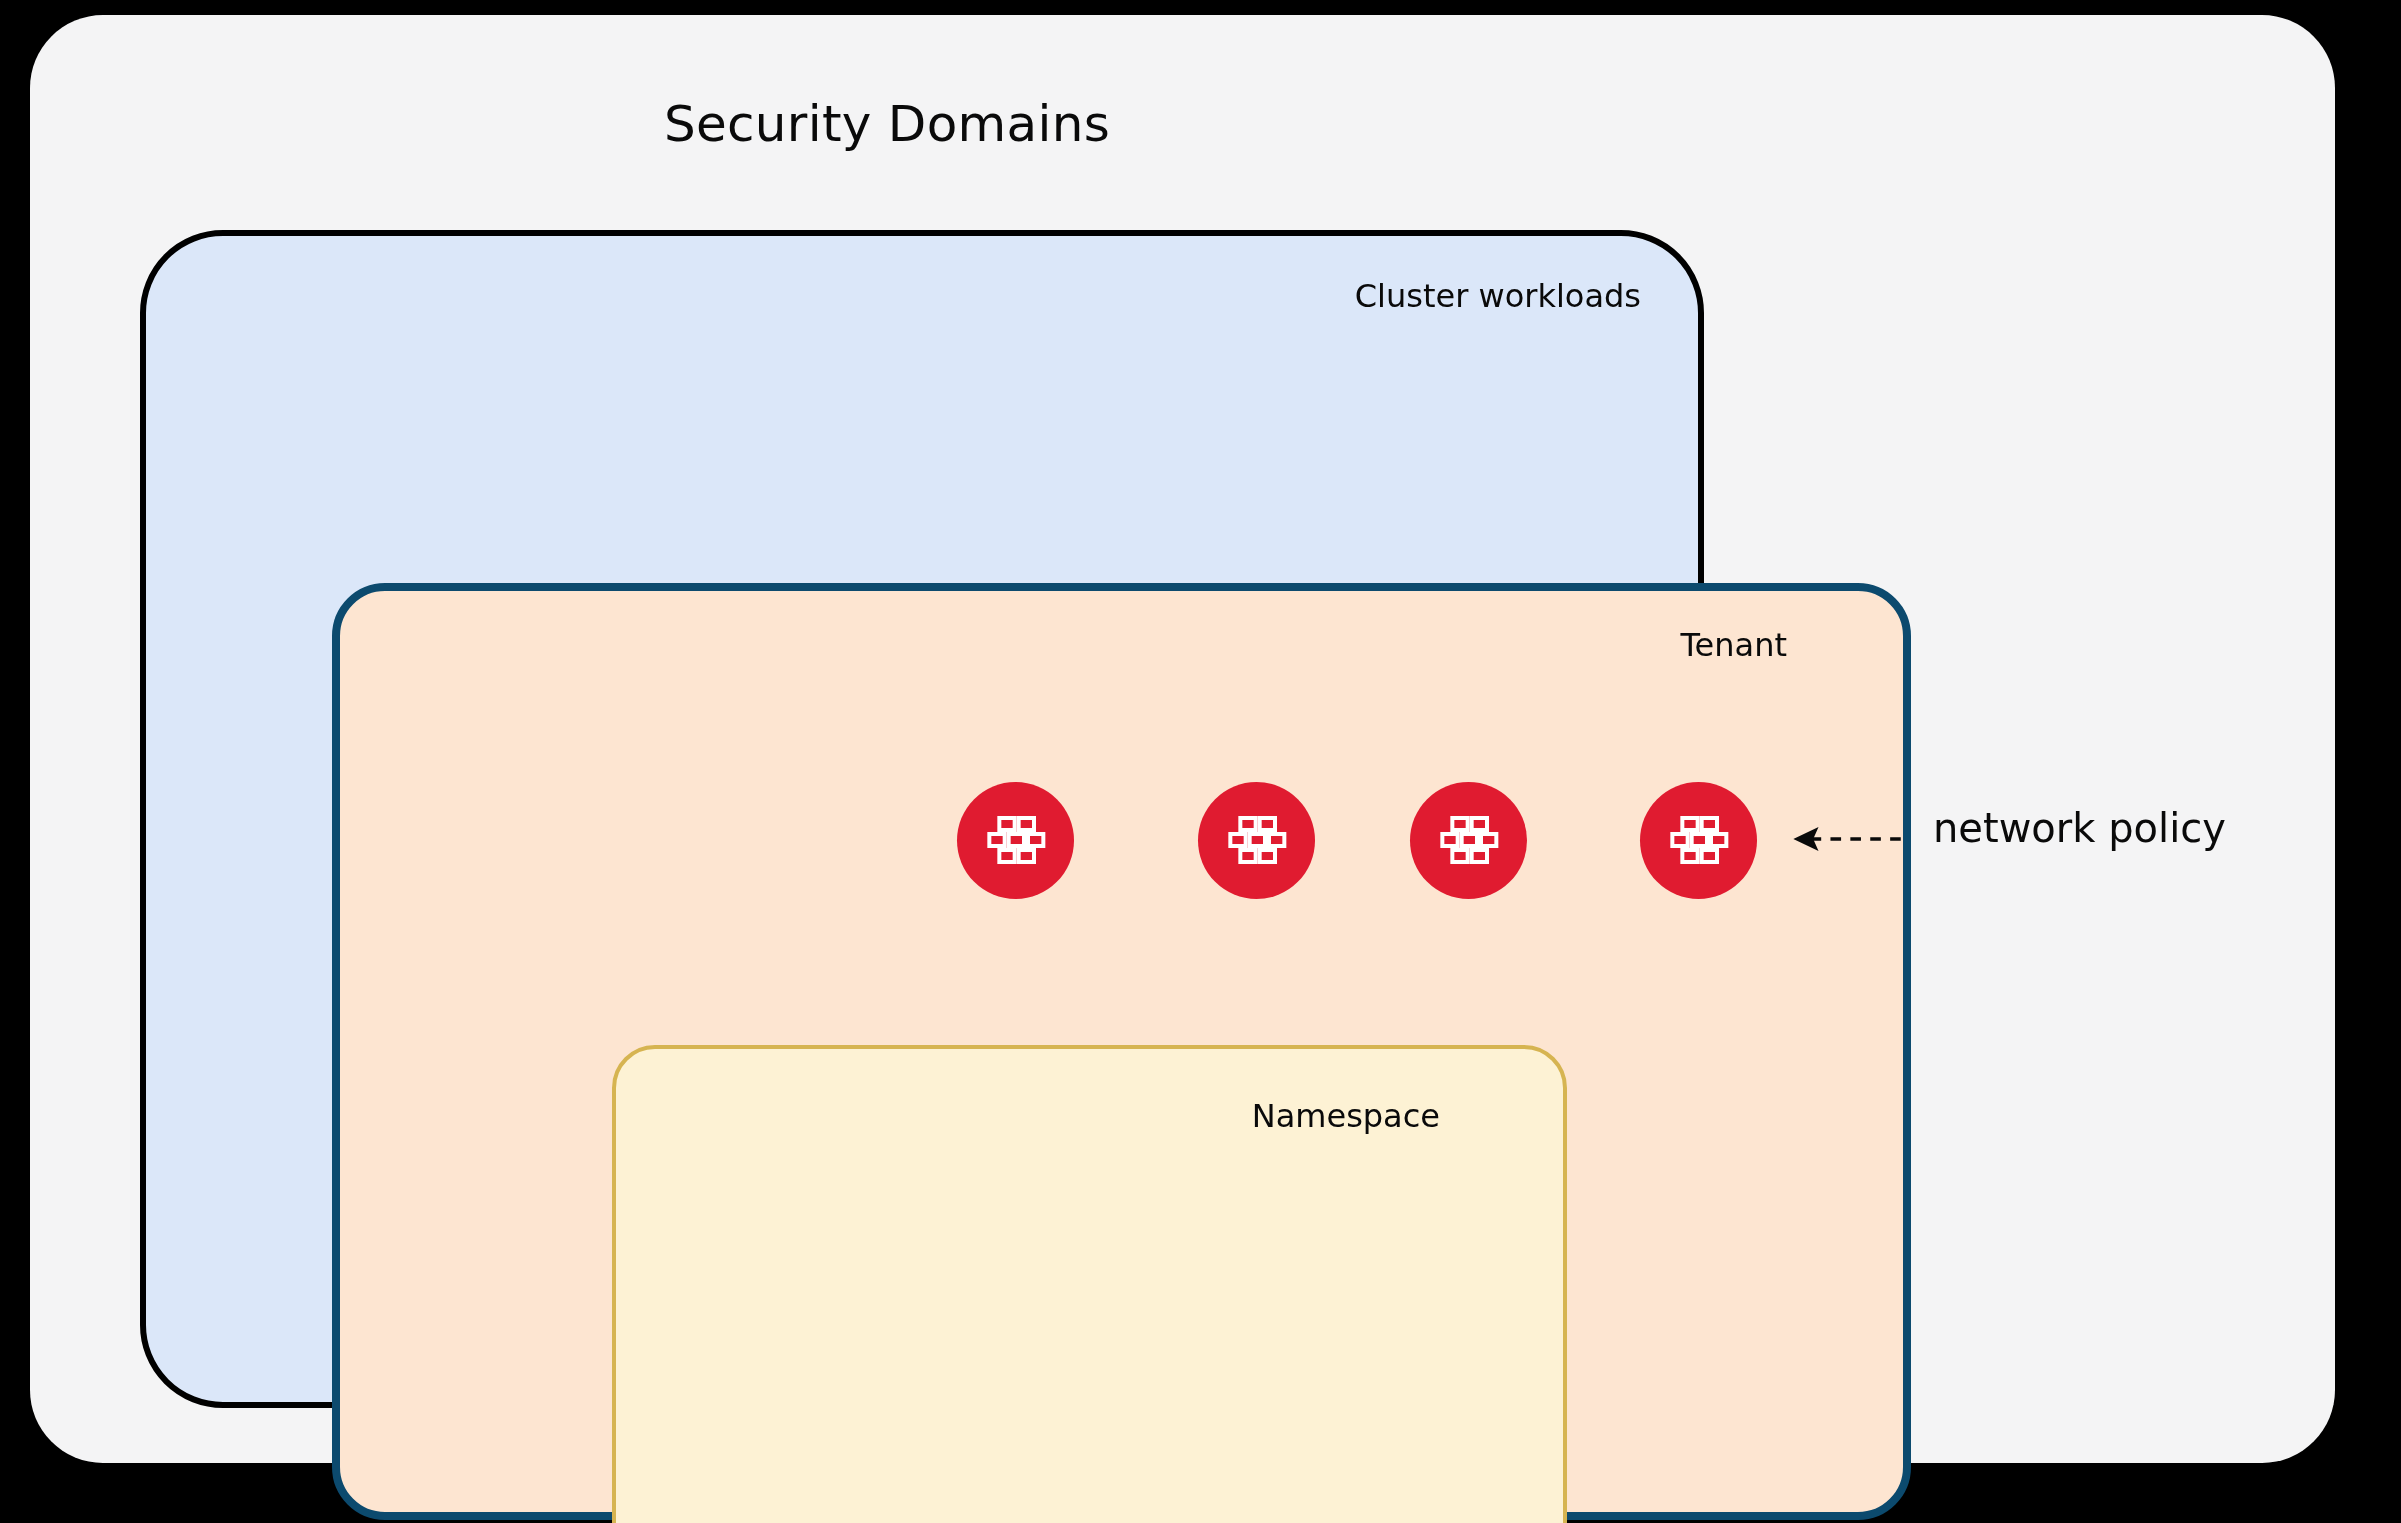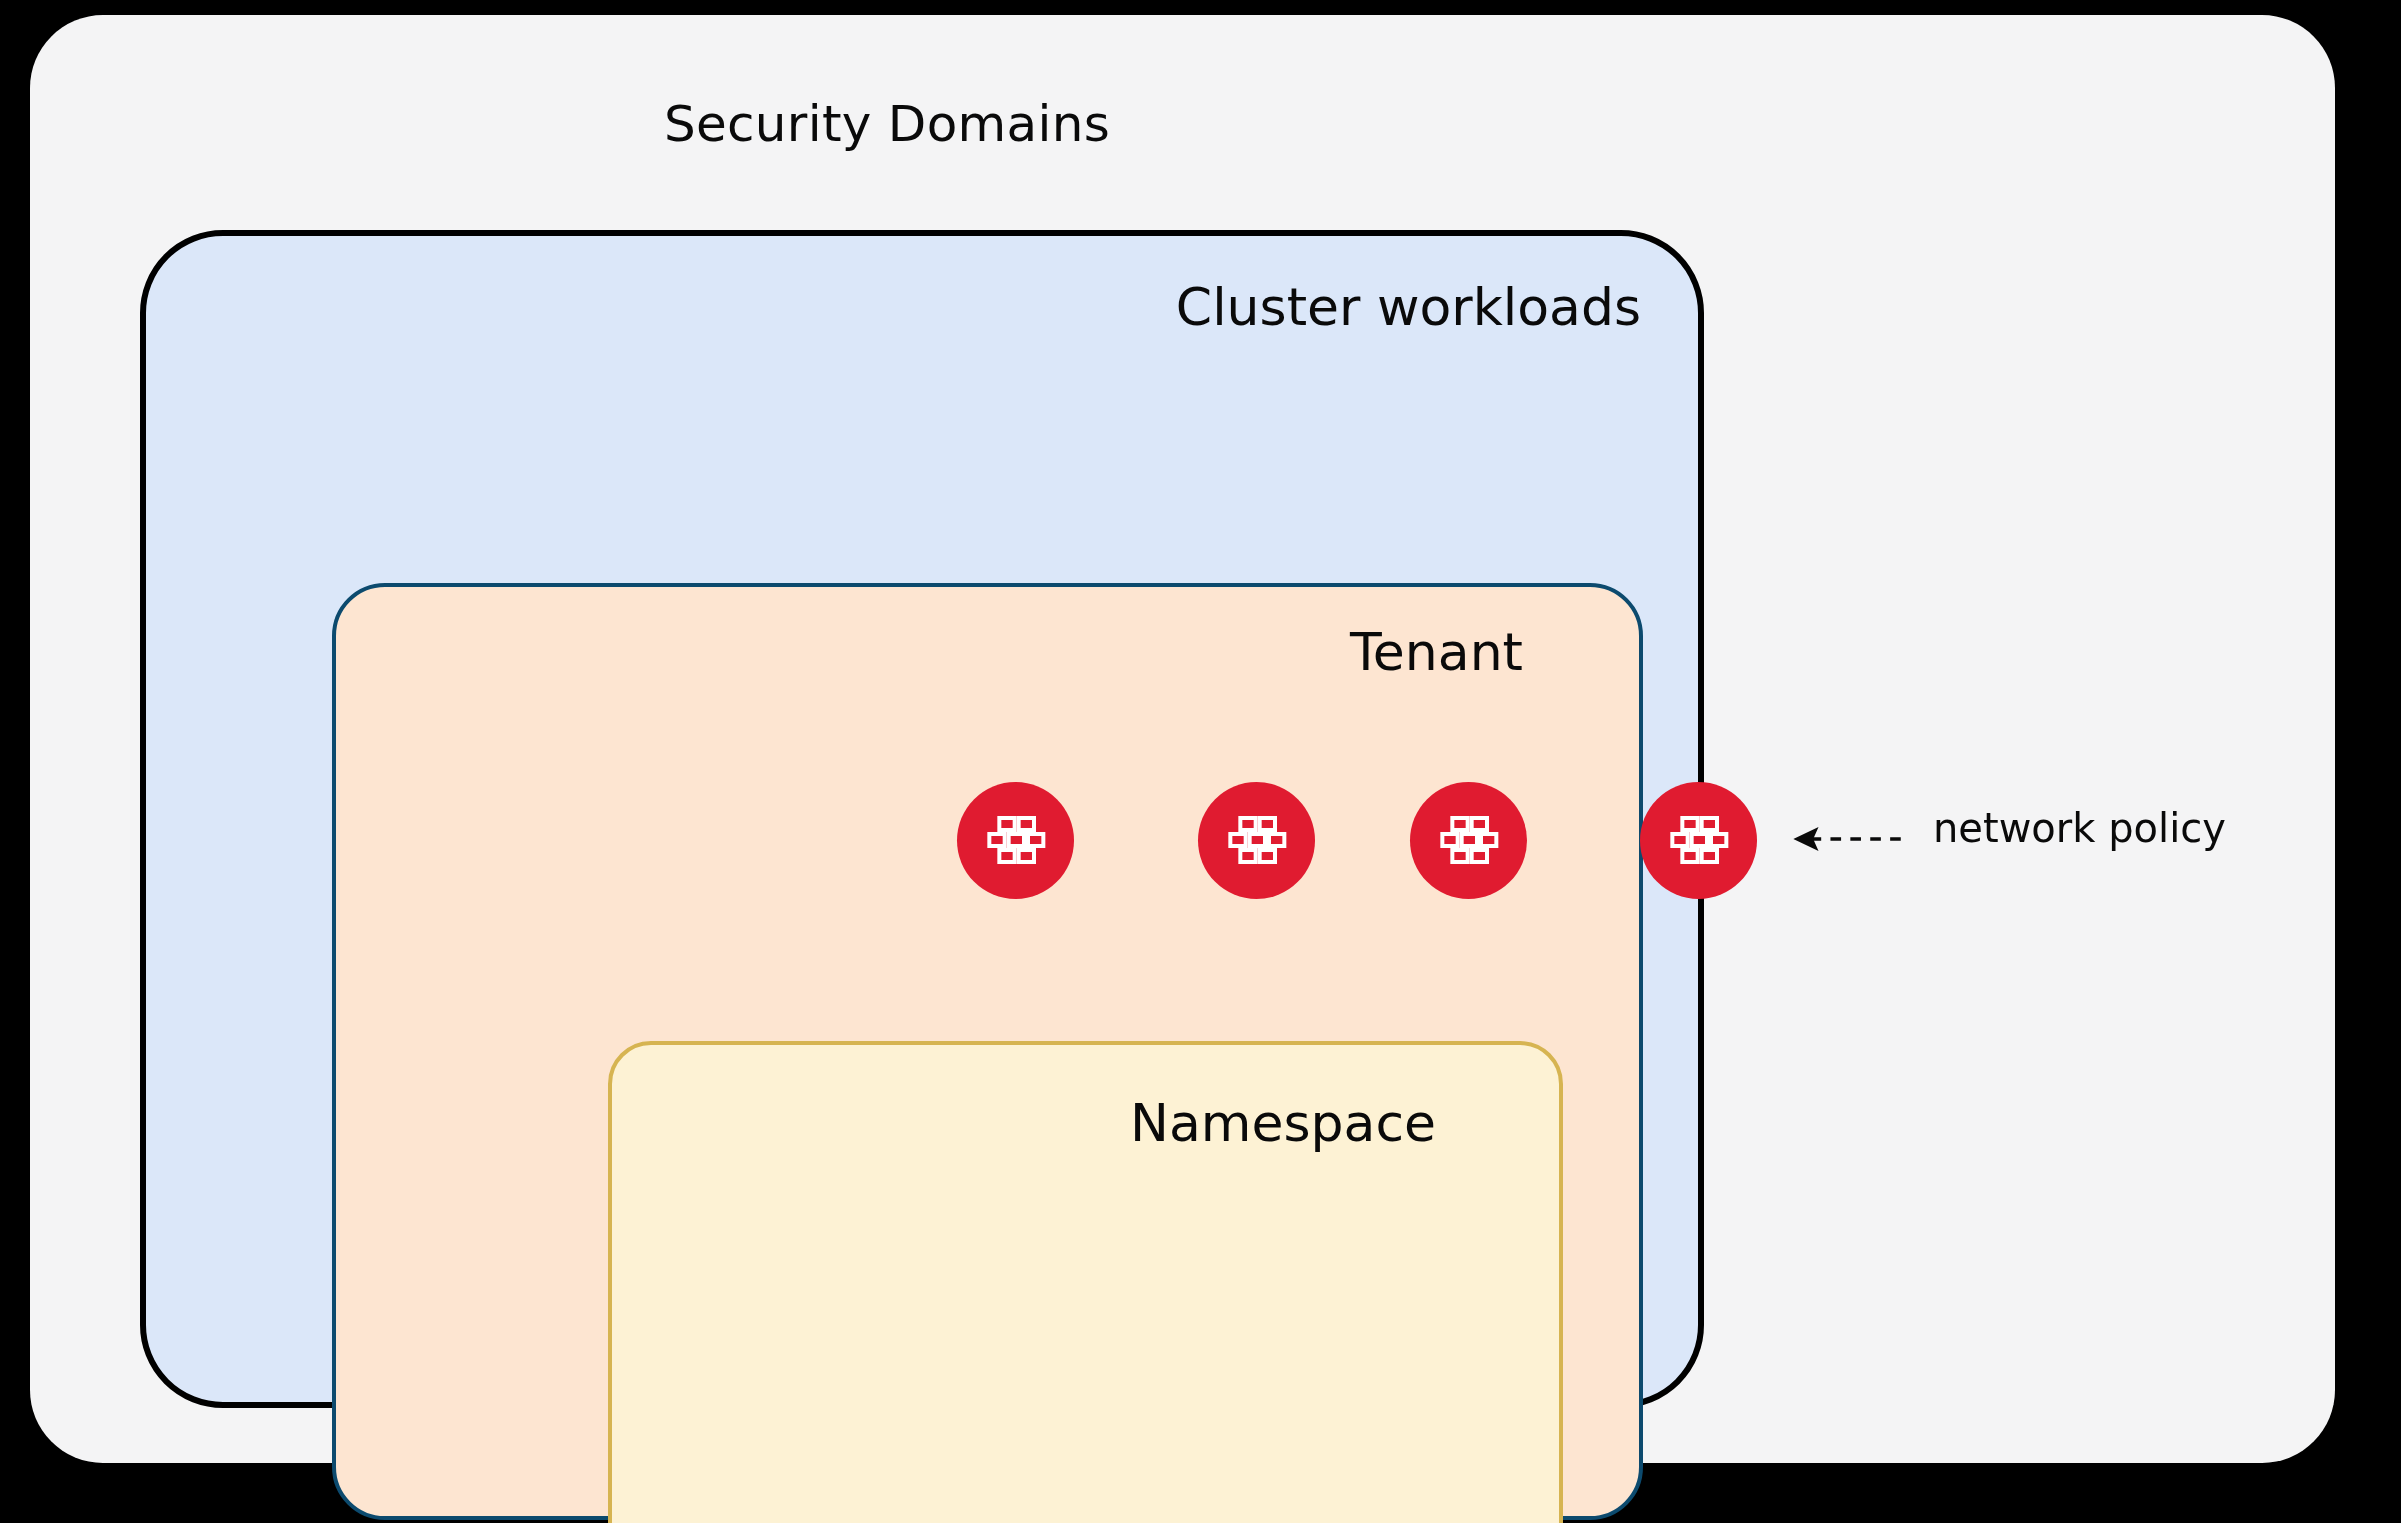--- a/index.html
+++ b/index.html
@@ -48,21 +48,21 @@
 
   
   .box {
     position: absolute;
     box-sizing: border-box;
   }
   .box > .box-label {
     position: absolute;
     white-space: nowrap;
     color: #0a0a0a;
-    font-size: 52px;
+    font-size: 32px;
   }
 
   
   #box-cluster {
     left: 110px;
     top: 215px;
     width: 1564px;
     height: 1178px;
     background: #dbe7f9;
     border: 6px solid #000000;
@@ -70,24 +70,24 @@
   }
   #label-cluster {
     right: 57px;
     top: 41px;
   }
 
   
   #box-tenant {
     left: 186px;
     top: 347px;
-    width: 1311px;
+    width: 1579px;
     height: 937px;
     background: #fde5d1;
-    border: 4px solid #0c4a6e;
+    border: 8px solid #0c4a6e;
     border-radius: 53px;
   }
   #label-tenant {
     right: 116px;
     top: 35px;
   }
 
   
   #box-namespace {
     left: 272px;

